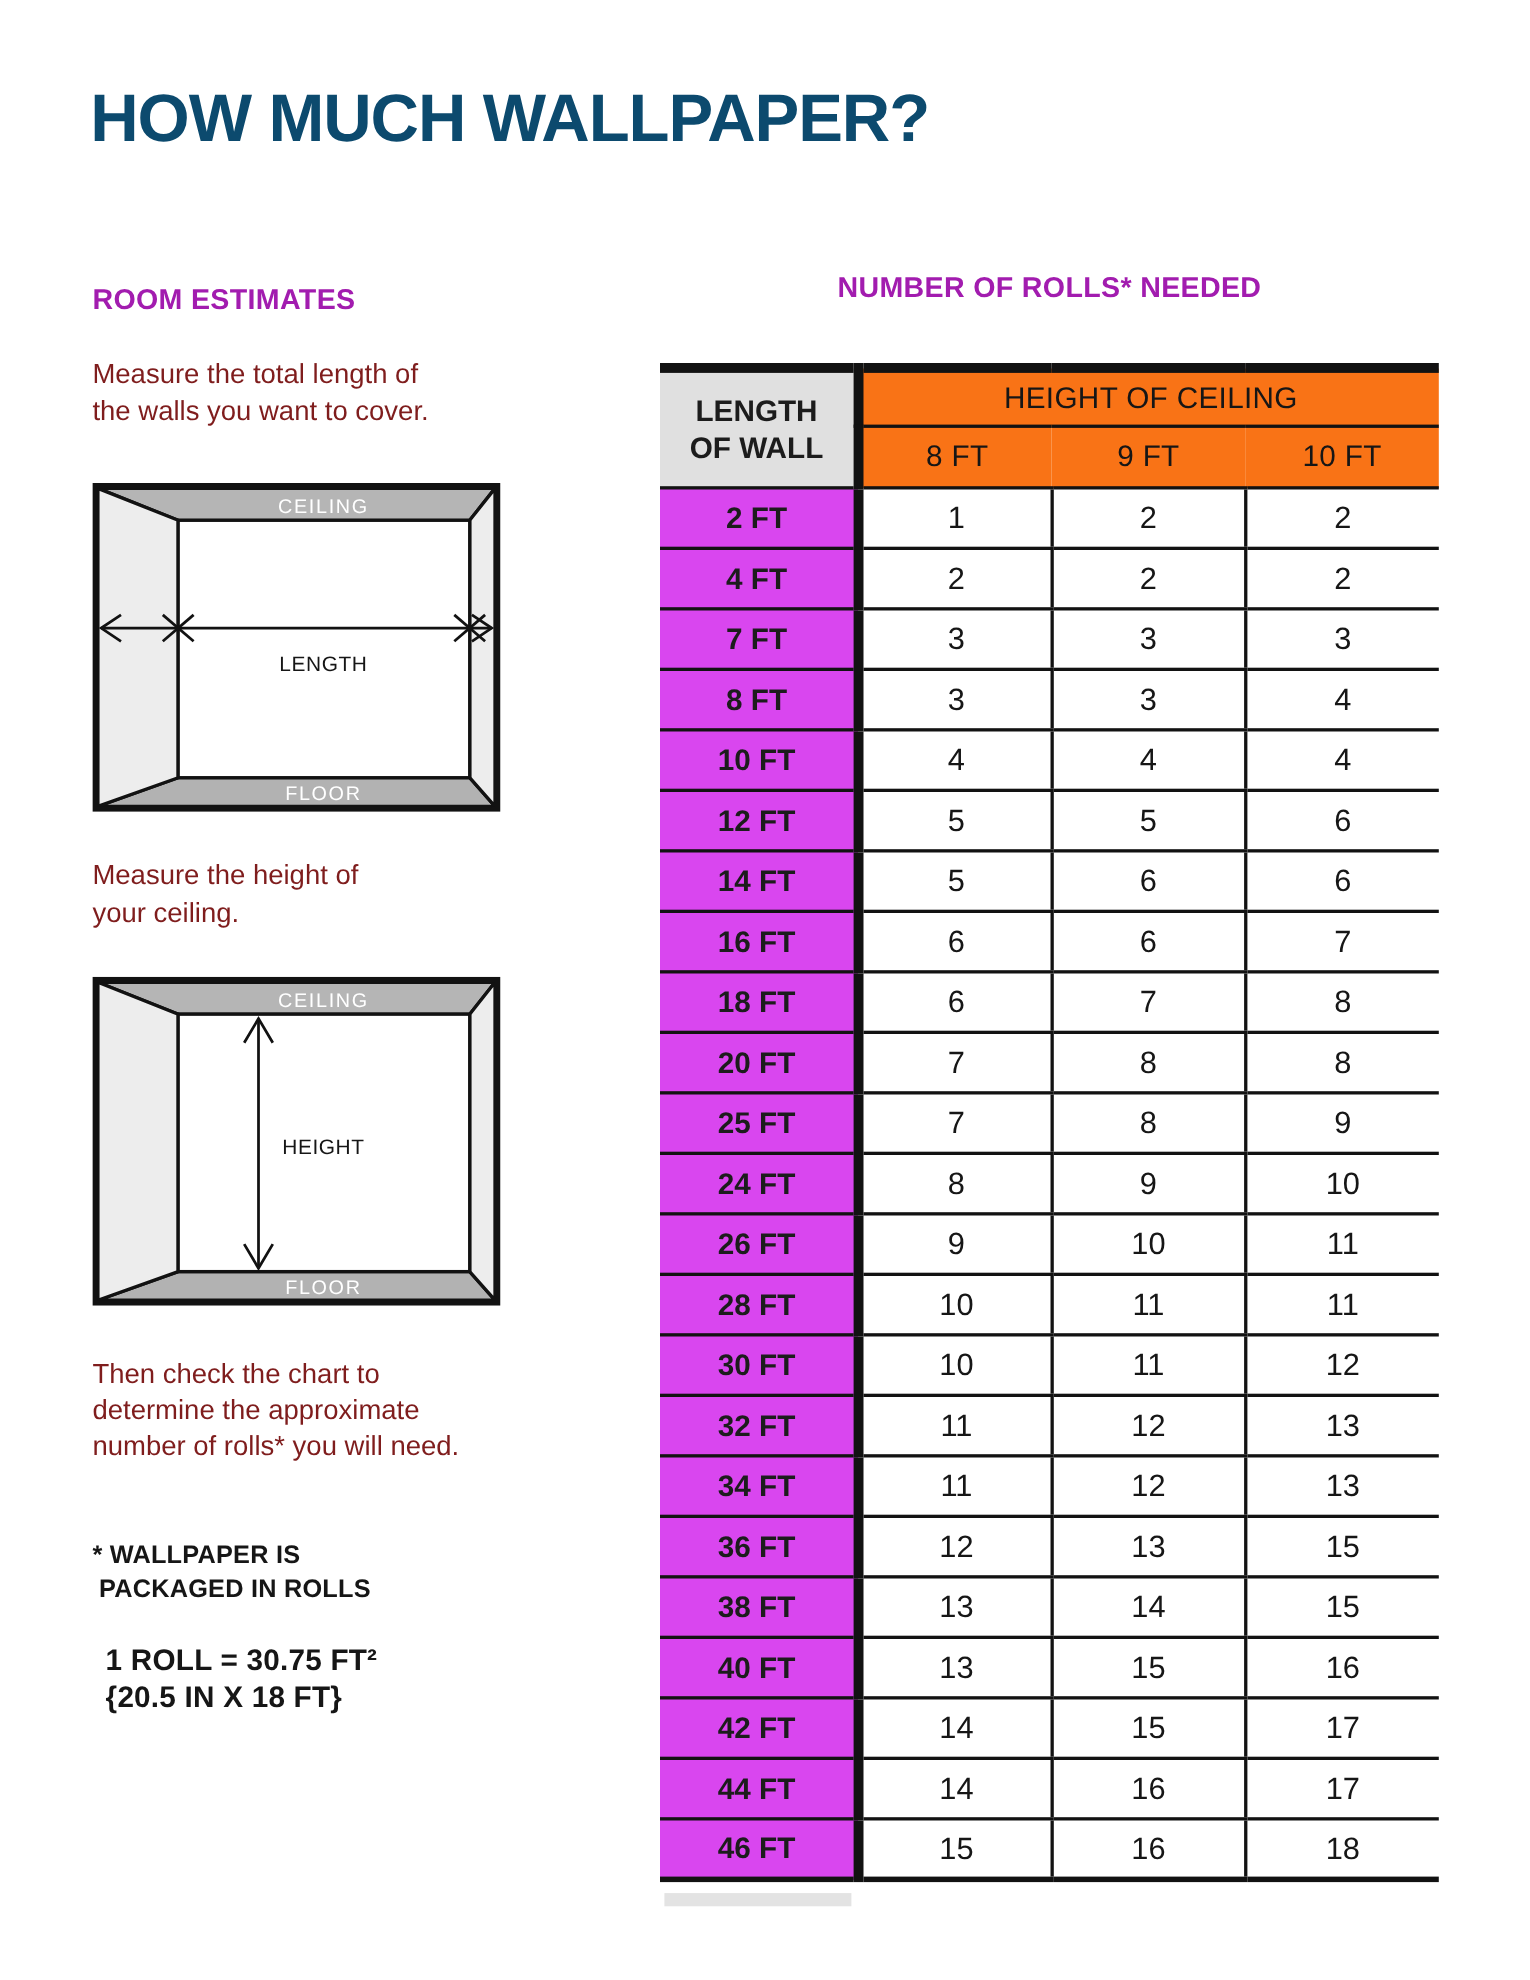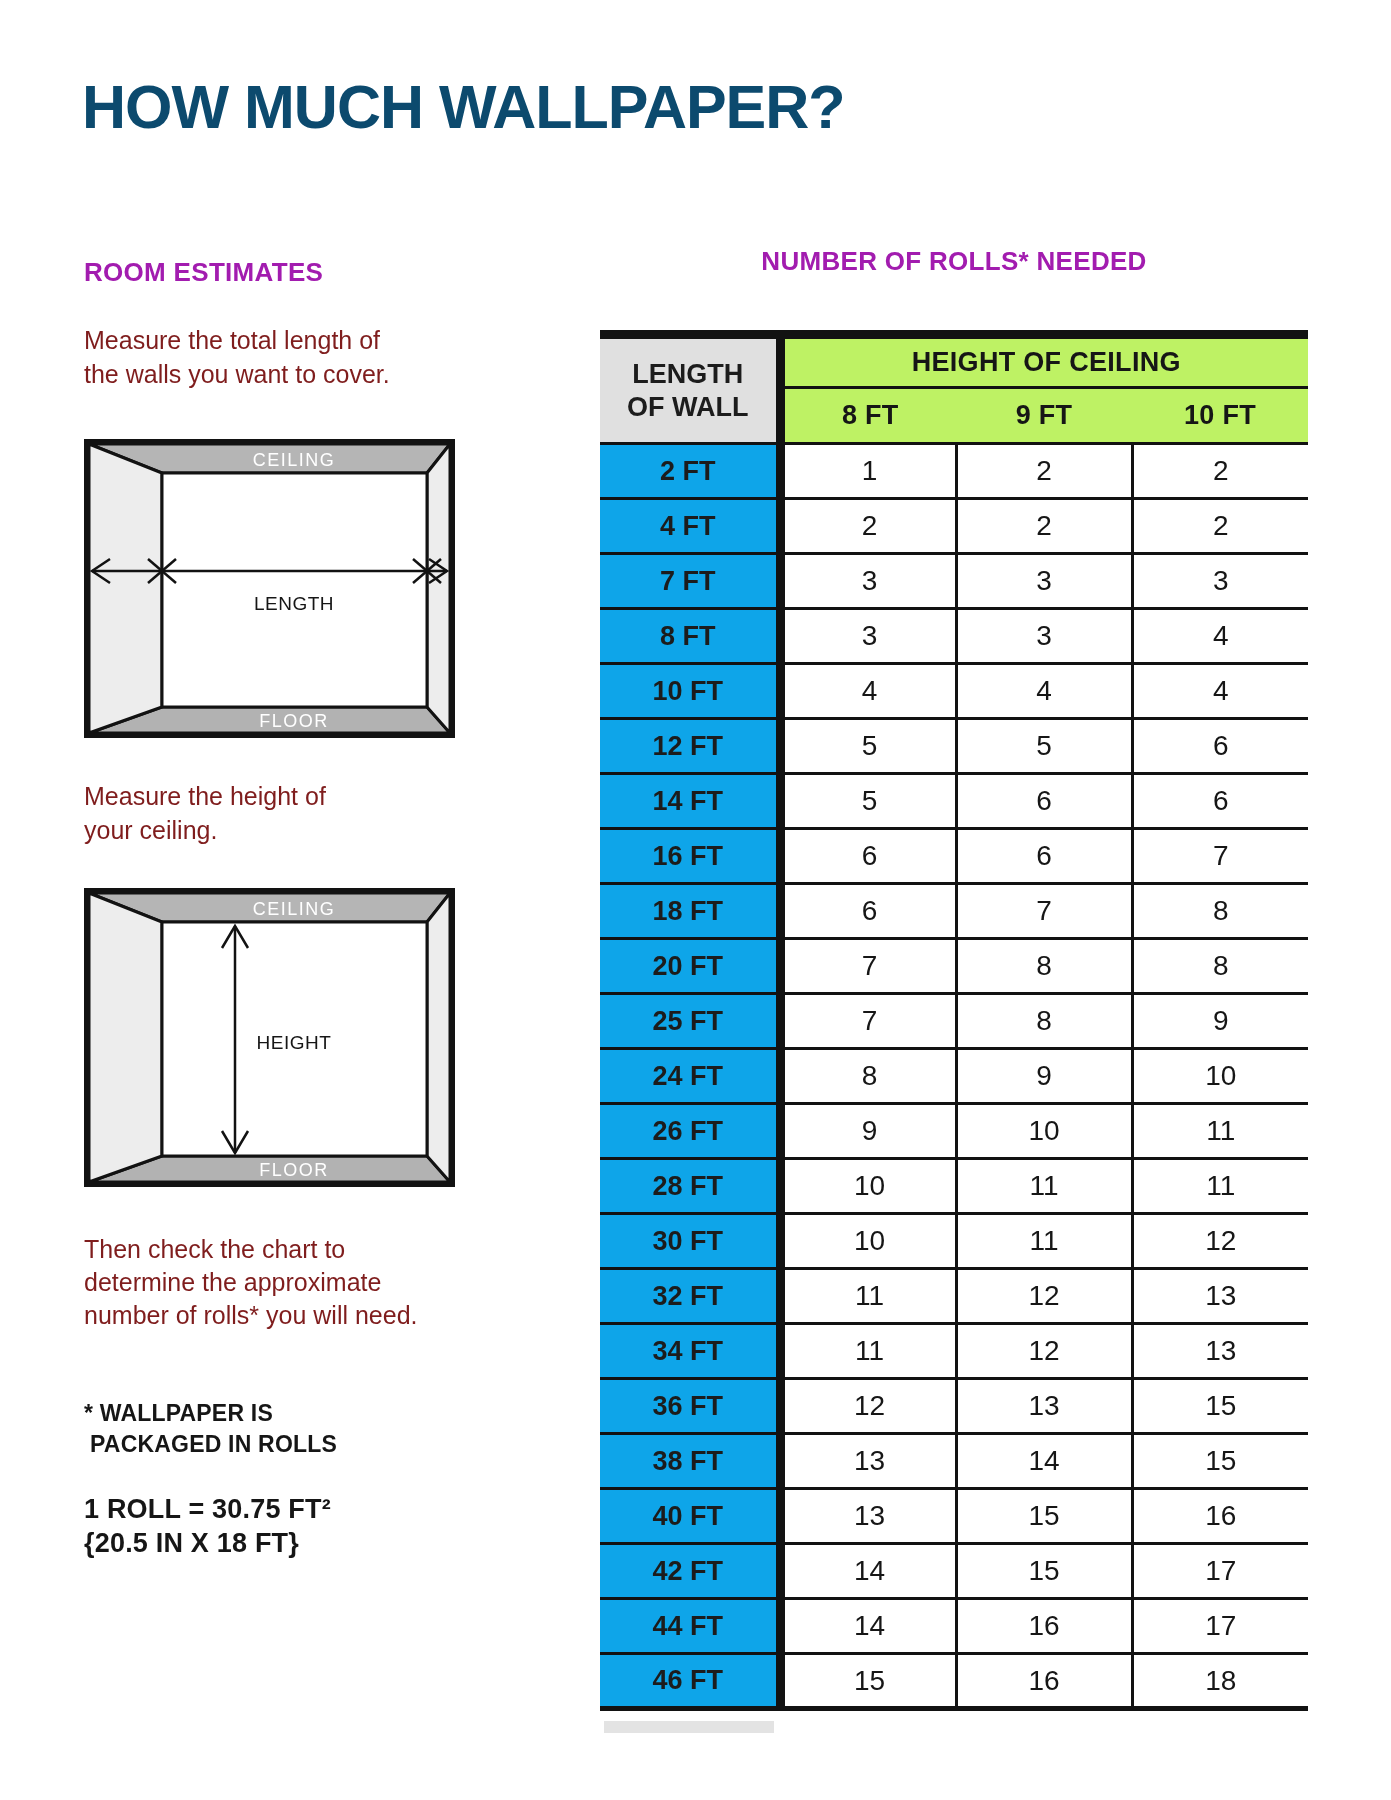--- a/index.html
+++ b/index.html
@@ -26,21 +26,21 @@
   #table-heading { left:600px; top:246px; width:708px; text-align:center; }
 
   
   .body-text { font-size:25px; line-height:34px; white-space:pre-line; color:#7f1d1d; }
   #step-length { left:84px; top:323px; }
   #step-height { left:84px; top:779px; }
   #step-chart  { left:84px; top:1233px; line-height:33px; }
 
   #footnote { left:84px; top:1398px; font-size:23px; font-weight:bold; line-height:31px; color:#161616; letter-spacing:0.2px;}
   #footnote .line2 { margin-left:6px; }
-  #roll-spec { left:84px; top:1492px; font-size:27px; font-weight:bold; line-height:34px; color:#161616; letter-spacing:0.2px;}
+  #roll-spec { left:96px; top:1492px; font-size:27px; font-weight:bold; line-height:34px; color:#161616; letter-spacing:0.2px;}
 
   
   #length-diagram { left:84px; top:439px; }
   #height-diagram { left:84px; top:888px; }
   svg text { font-family:"Liberation Sans", sans-serif; }
   .room-label    { fill:#ffffff; font-size:18px; letter-spacing:1.5px; }
   .measure-label { fill:#161616; font-size:19px; letter-spacing:0.5px; }
 
   
   #rolls-table {
@@ -49,30 +49,30 @@
     border-top:9px solid #121212;
   }
   #rolls-table th, #rolls-table td {
     padding:0; text-align:center; vertical-align:middle;
     border-bottom:3px solid #121212;
   }
   #rolls-table tr.hrow1 { height:53px; }
   #rolls-table tr.hrow2 { height:56px; }
   #rolls-table tbody tr { height:55px; }
   .hdr-cell {
-    background:#bef264; font-weight:bold; font-size:27px; color:#161616;
+    background:#f97316; font-weight:normal; font-size:27px; color:#161616;
     letter-spacing:0.3px;
   }
   .row-hdr {
     background:#e0e0e0; font-weight:bold; font-size:27px;
     white-space:pre-line; line-height:33px;
     border-right:9px solid #121212;
   }
   .row-label {
-    background:#0ea5e9; font-weight:bold; font-size:27px;
+    background:#d946ef; font-weight:bold; font-size:27px;
     border-right:9px solid #121212;
   }
   td.val { background:#ffffff; font-size:28px; font-weight:normal; color:#161616; }
   td.val + td.val { border-left:3px solid #121212; }
   #rolls-table tbody tr:last-child th,
   #rolls-table tbody tr:last-child td { border-bottom:5px solid #121212; }
 
   #table-foot-stub {
     left:604px; top:1721px; width:170px; height:12px;
     background:#e3e3e3;

